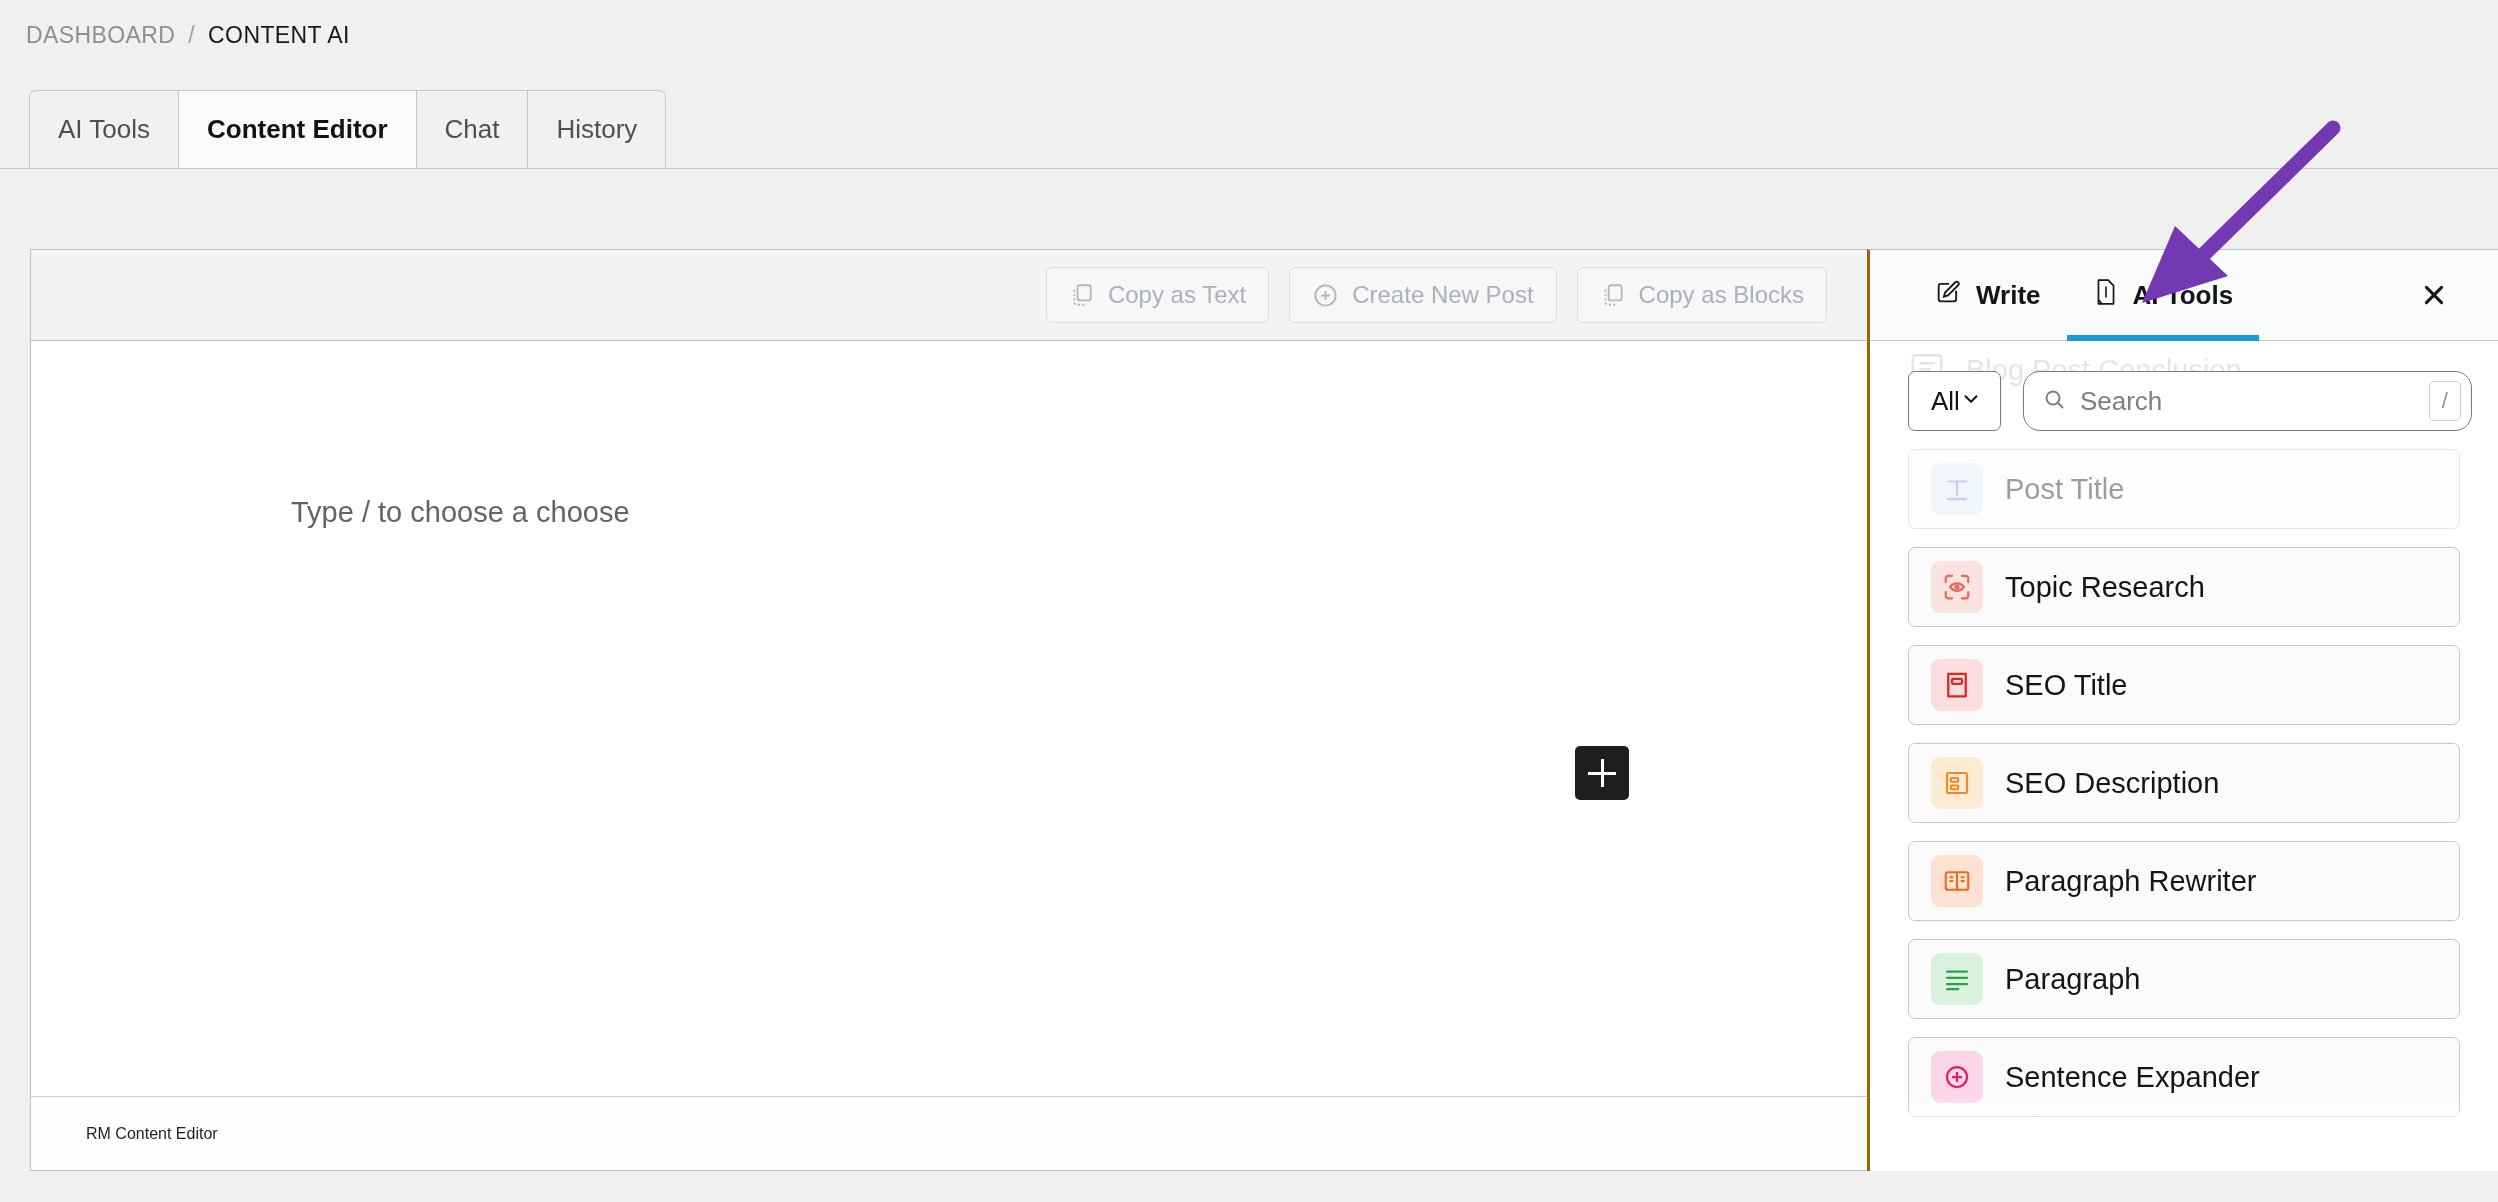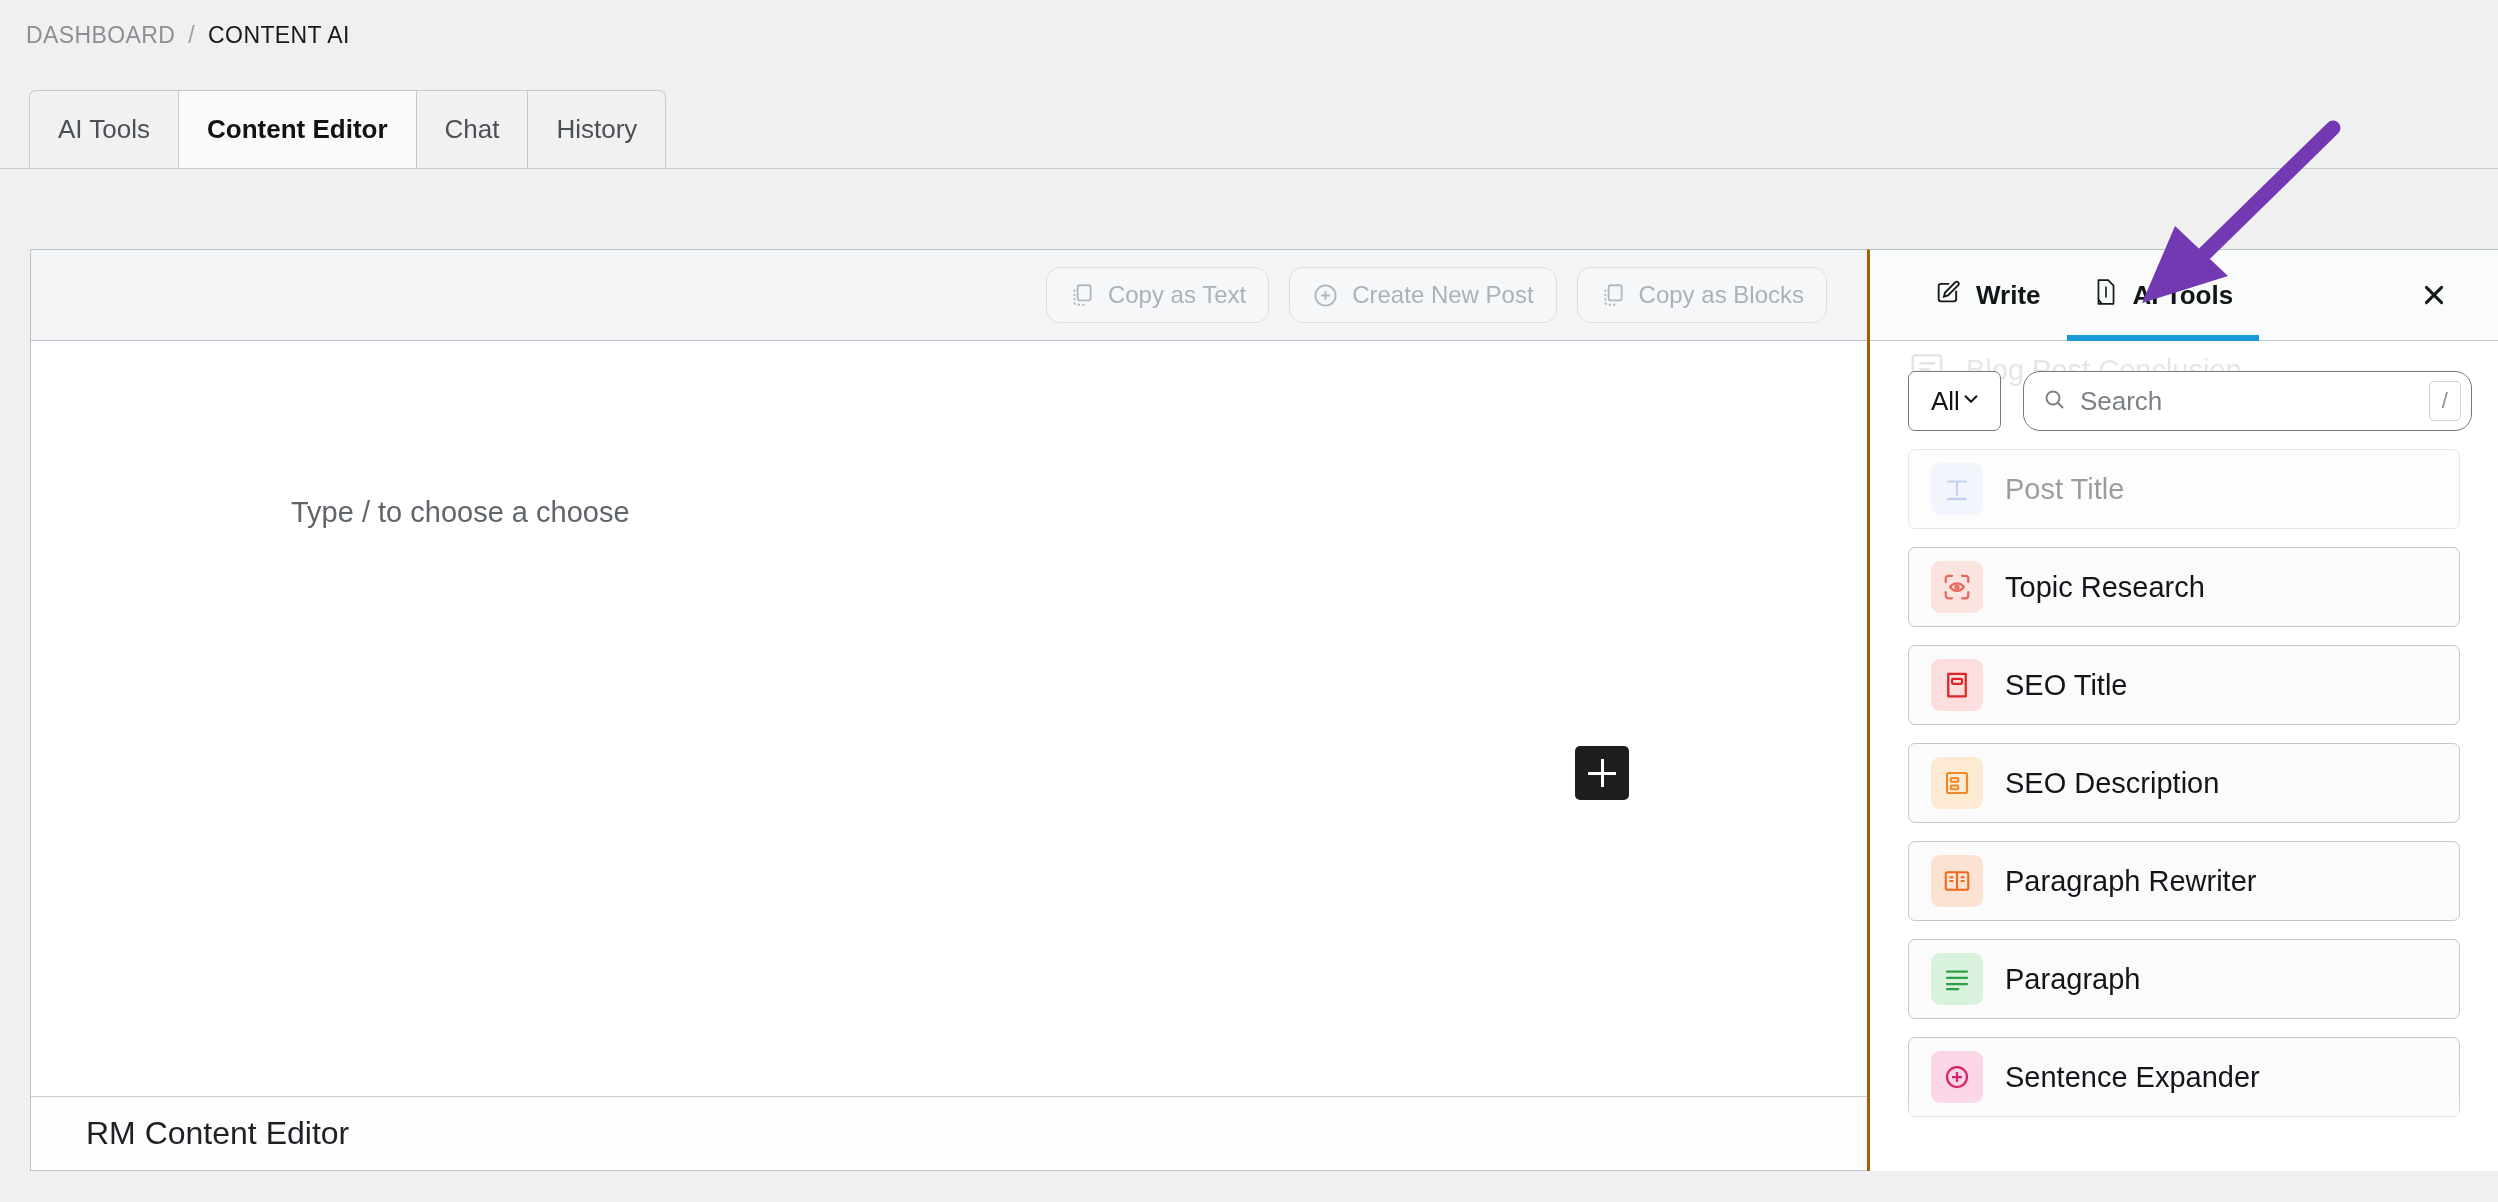--- a/index.html
+++ b/index.html
@@ -73,21 +73,21 @@
     height: 91px; flex: none;
     background: #f3f4f5;
     border-bottom: 1px solid #b9c2ca;
     display: flex; align-items: center; justify-content: flex-end;
     padding-right: 40px; gap: 20px;
   }
   .tb-btn {
     display: flex; align-items: center; gap: 13px;
     height: 56px; padding: 0 22px;
     border: 1px solid #dcdfe2;
-    border-radius: 14px;
+    border-radius: 6px;
     background: #f6f7f8;
     color: #acb1b7;
     font-size: 24px;
     cursor: default;
     white-space: nowrap;
   }
   .tb-btn svg { display:block; }
 
   .editor-body {
     flex: 1; position: relative; background: #ffffff; overflow: hidden;
@@ -111,21 +111,21 @@
   }
   .add-block-btn::before { width: 28px; height: 3px; }
   .add-block-btn::after  { width: 3px;  height: 28px; }
 
   .editor-statusbar {
     height: 74px; flex: none;
     background: #fdfdfd;
     border-top: 1px solid #c9ced4;
     display: flex; align-items: center;
     padding-left: 55px;
-    font-size: 32px; color: #1d2125;
+    font-size: 16px; color: #1d2125;
   }
 
   
   .ai-panel {
     position: absolute; left: 1867px; top: 80px;
     width: 631px; height: 922px;
     background: #ffffff;
     border-top: 1px solid #b9c2ca;
     border-left: 3px solid #a16207;
     display: flex; flex-direction: column;

